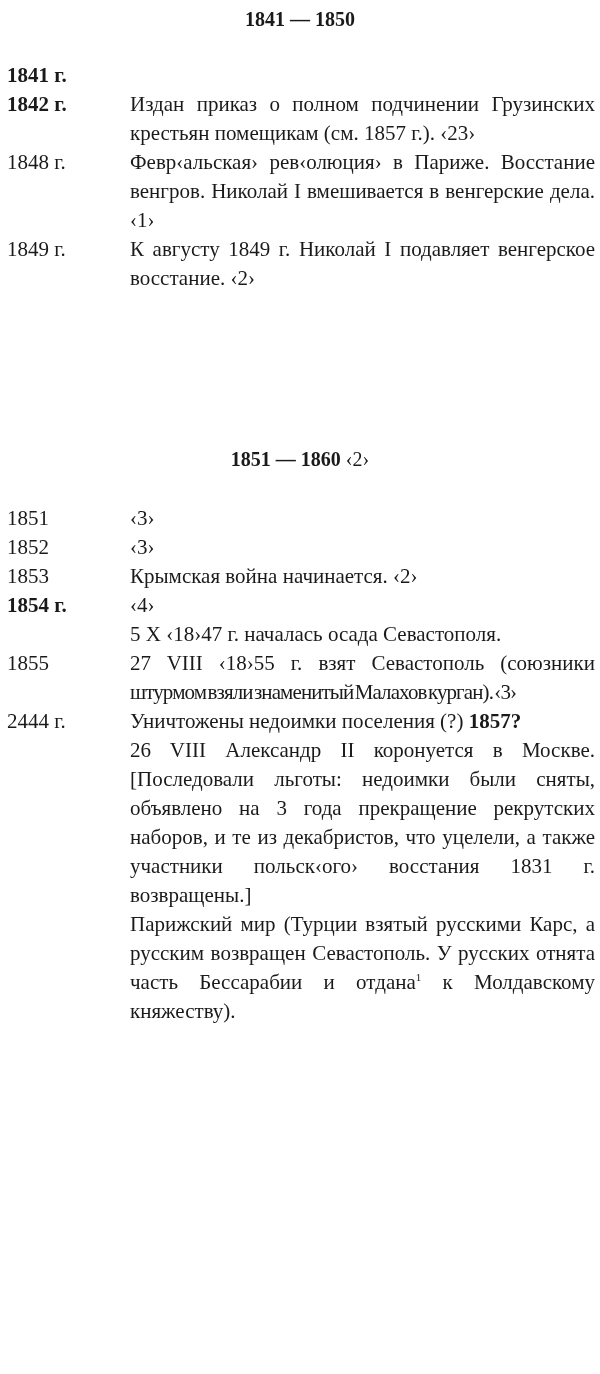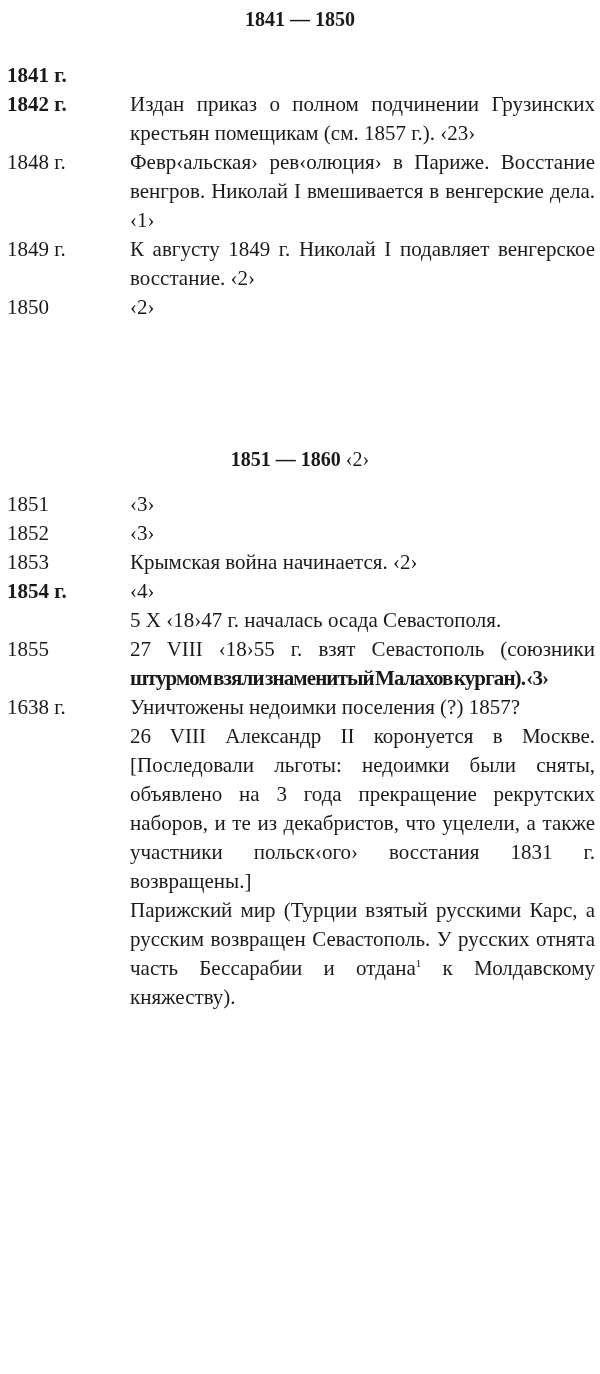--- a/index.html
+++ b/index.html
@@ -14,23 +14,23 @@
   .section-title {
     position: absolute; left: 0; width: 600px; text-align: center;
     font-weight: bold; font-size: 20px;
   }
   .section-title .ref { font-weight: normal; }
   .entries { position: absolute; left: 7px; width: 588px; }
   .row { display: flex; }
   .year { width: 123px; flex: 0 0 123px; white-space: nowrap; }
   .year.bold { font-weight: bold; }
   .text { width: 465px; flex: 0 0 465px; text-align: justify; hyphens: manual; }
-  .text .bold { font-weight: normal; margin-top: 38px; }
+  .text .bold { font-weight: bold; margin-top: 38px; }
   .text p { margin: 0; }
-  .squeeze { letter-spacing: -0.9px; word-spacing: -3px; font-weight: bold; }
+  .squeeze { letter-spacing: -0.9px; word-spacing: -3px; }
   sup { font-size: 11px; line-height: 0; vertical-align: super; }
 </style>
 </head>
 <body>
 
 <div class="page">
 
   <div class="section-title" style="top:5px;">
     <span>1841 — 1850</span>
   </div>
@@ -50,34 +50,28 @@
       <div class="text">
           <p>Февр‹альская› рев‹олюция› в Париже. Восста­ние венгров. Николай I вмешивается в венгер­ские дела. ‹1›</p>
         </div>
     </div>
     <div class="row">
       <div class="year">1849 г.</div>
       <div class="text">
           <p>К августу 1849 г. Николай I подавляет венгер­ское восстание. ‹2›</p>
         </div>
     </div>
-    <div class="row">
-      <div class="year">1850</div>
-      <div class="text">
-          <p>‹2›</p>
-        </div>
-    </div>
   </div>
 
   <div class="section-title" style="top:445px;">
     <span>1851 — 1860</span>
     <span class="ref">‹2›</span>
   </div>
 
-  <div class="entries" style="top:490px;">
+  <div class="entries" style="top:504px;">
     <div class="row">
       <div class="year">1851</div>
       <div class="text">
           <p>‹3›</p>
         </div>
     </div>
     <div class="row">
       <div class="year">1852</div>
       <div class="text">
           <p>‹3›</p>
@@ -97,21 +91,21 @@
       </div>
     </div>
     <div class="row">
       <div class="year">1855</div>
       <div class="text">
         <p style="text-align:justify; text-align-last:justify;">27 VIII ‹18›55 г. взят Севастополь (союзники</p>
         <p class="squeeze">штурмом взяли знаменитый Малахов курган). ‹3›</p>
       </div>
     </div>
     <div class="row">
-      <div class="year">1638 г.</div>
+      <div class="year">2444 г.</div>
       <div class="text">
         <p><span>Уничтожены недоимки поселения (?)</span> <span class="bold">1857?</span></p>
         <p>26 VIII Александр II коронуется в Москве. [Последовали льготы: недоимки были сняты, объявлено на 3 года прекращение рекрут­ских наборов, и те из декабристов, что уцеле­ли, а также участники польск‹ого› восстания 1831 г. возвращены.]</p>
         <p><span>Парижский мир (Турции взятый русски­ми Карс, а русским возвращен Севастополь. У русских отнята часть Бессарабии и отдана</span><sup>1</sup> <span>к Молдавскому княжеству).</span></p>
       </div>
     </div>
   </div>
 
 </div>
 

